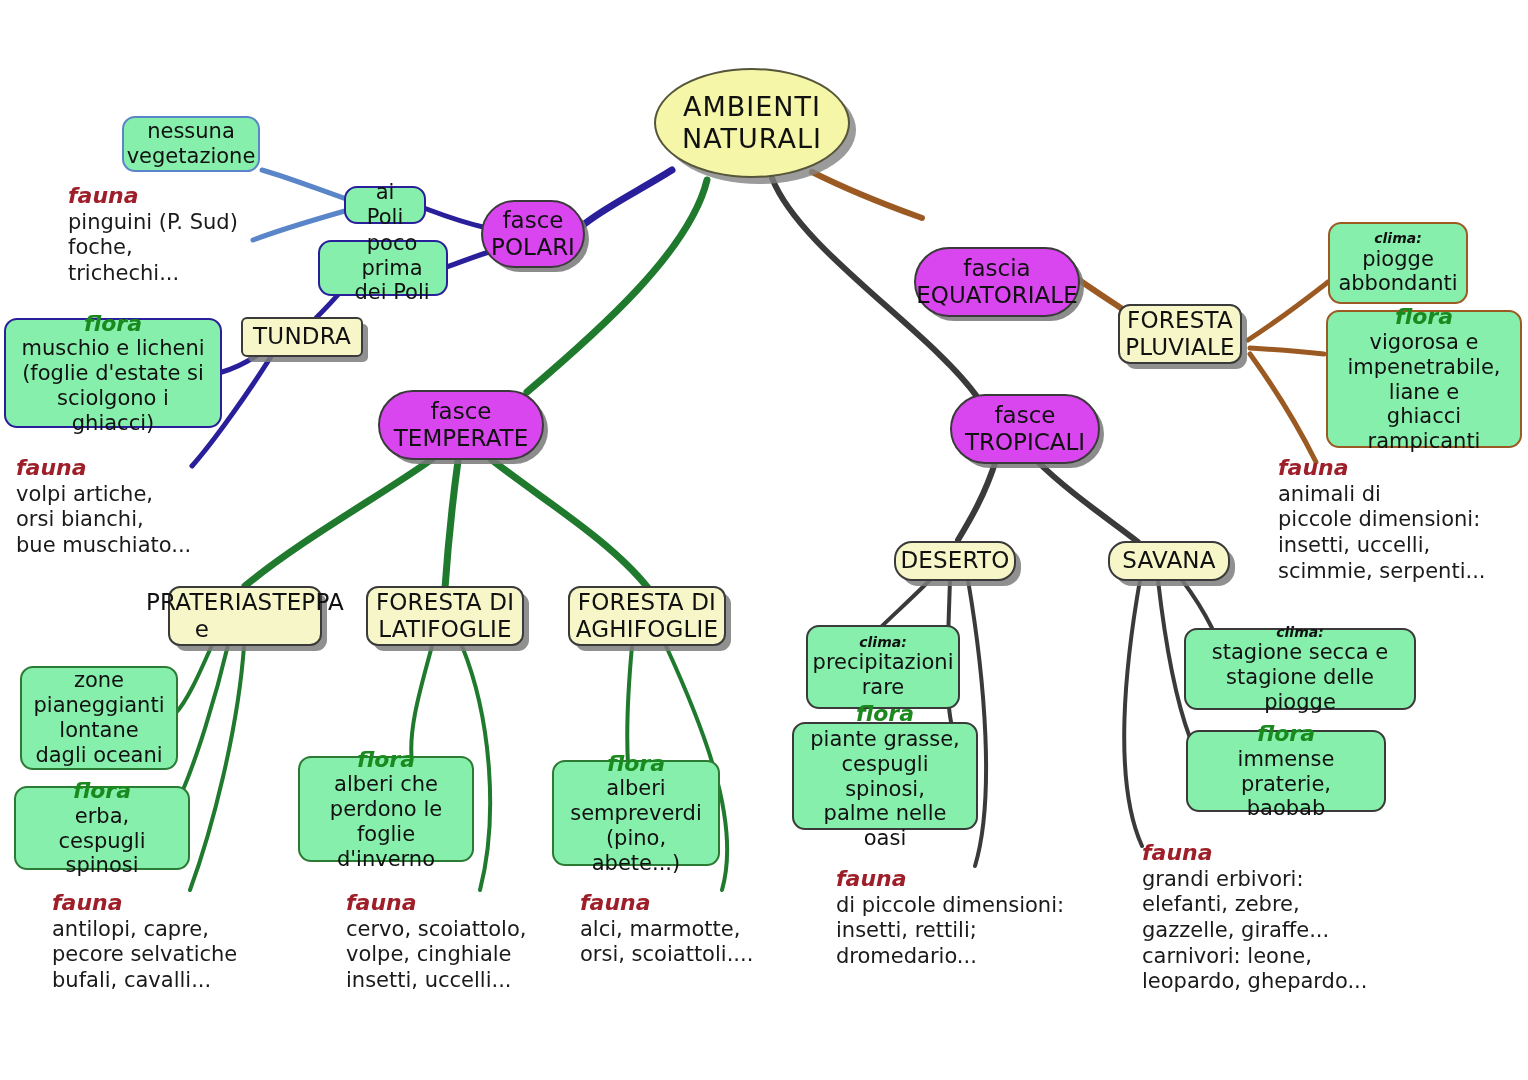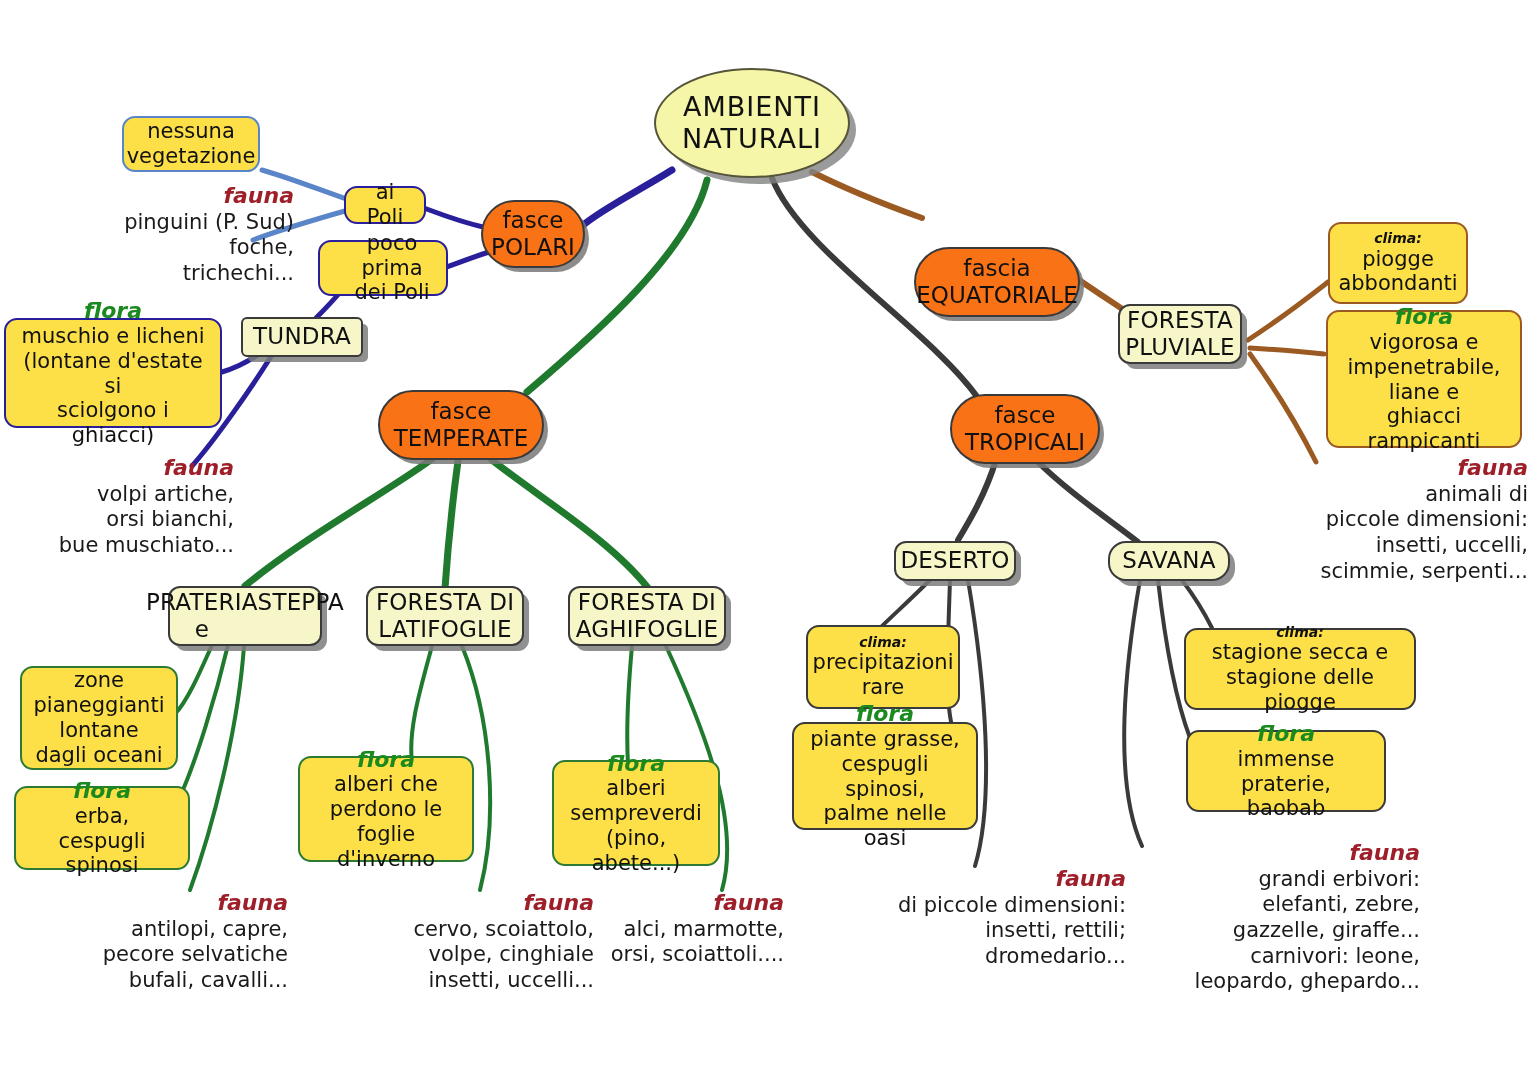--- a/index.html
+++ b/index.html
@@ -5,46 +5,46 @@
   html,body{margin:0;padding:0;background:#ffffff;}
   body{font-family:"DejaVu Sans","Liberation Sans",sans-serif;}
   #stage{position:relative;width:1528px;height:1080px;background:#fff;overflow:hidden;}
   svg.edges{position:absolute;left:0;top:0;width:1528px;height:1080px;pointer-events:none;}
 
   
   .node{position:absolute;box-sizing:border-box;display:flex;align-items:center;justify-content:center;text-align:center;line-height:1.18;}
 
   
   .cap{
-    background:#f97316;border:2px solid #3a3a3a;border-radius:40px;
+    background:#d946ef;border:2px solid #3a3a3a;border-radius:40px;
     font-size:23px;color:#111;
     box-shadow:5px 5px 0 -1px rgba(120,120,120,.85);
   }
   
   .biome{
     background:#f6f6c9;border:2px solid #3a3a3a;border-radius:12px;
     font-size:23px;color:#111;letter-spacing:.2px;
     box-shadow:6px 6px 0 -1px rgba(125,125,125,.85);
   }
   
   .root{
     background:#f6f6a8;border:2px solid #55553a;border-radius:50%;
     font-size:27px;color:#111;letter-spacing:1px;
     box-shadow:7px 7px 0 -1px rgba(130,130,130,.8);
   }
   
-  .box{background:#fde047;border-radius:13px;font-size:21px;color:#111;padding:6px 10px;}
+  .box{background:#86efac;border-radius:13px;font-size:21px;color:#111;padding:6px 10px;}
   .box.b-blue-l{border:2px solid #5a86c9;}
   .box.b-blue-d{border:2px solid #2a1f9b;}
   .box.b-green{border:2px solid #2c7a34;}
   .box.b-brown{border:2px solid #9c5a23;}
   .box.b-dark{border:2px solid #3a3a3a;}
 
   
-  .ftext{position:absolute;text-align:right;font-size:21px;color:#1a1a1a;line-height:1.22;}
+  .ftext{position:absolute;text-align:left;font-size:21px;color:#1a1a1a;line-height:1.22;}
   .lbl-fauna{display:block;font-weight:bold;font-style:italic;color:#9e1f29;font-size:22px;}
   .lbl-flora{display:block;font-weight:bold;font-style:italic;color:#1a8a1f;font-size:22px;}
   .lbl-clima{display:block;font-weight:bold;font-style:italic;color:#111;font-size:14px;}
 </style>
 </head>
 <body>
 
 <div id="stage">
 
   <svg class="edges" viewBox="0 0 1528 1080">
@@ -148,21 +148,21 @@
     <span>trichechi...</span>
   </div>
 
   <div class="node biome" style="left:241px;top:317px;width:122px;height:40px;border-radius:6px;">
     <span>TUNDRA</span>
   </div>
 
   <div class="node box b-blue-d" style="left:4px;top:318px;width:218px;height:110px;flex-direction:column;">
     <span class="lbl-flora">flora</span>
     <span>muschio e licheni</span>
-    <span>(lontane d'estate si</span>
+    <span>(foglie d'estate si</span>
     <span>sciolgono i ghiacci)</span>
   </div>
 
   <div class="ftext" style="left:16px;top:455px;width:218px;">
     <span class="lbl-fauna">fauna</span>
     <span>volpi artiche,</span><br>
     <span>orsi bianchi,</span><br>
     <span>bue muschiato...</span>
   </div>
 
@@ -227,21 +227,21 @@
     <span>sempreverdi</span>
     <span>(pino, abete...)</span>
   </div>
 
   <div class="ftext" style="left:580px;top:890px;width:204px;">
     <span class="lbl-fauna">fauna</span>
     <span>alci, marmotte,</span><br>
     <span>orsi, scoiattoli....</span>
   </div>
 
-  <div class="node biome" style="left:894px;top:541px;width:122px;height:40px;border-radius:12px;">
+  <div class="node biome" style="left:894px;top:541px;width:122px;height:40px;border-radius:18px;">
     <span>DESERTO</span>
   </div>
 
   <div class="node box b-dark" style="left:806px;top:625px;width:154px;height:84px;flex-direction:column;">
     <span class="lbl-clima">clima:</span>
     <span>precipitazioni</span>
     <span>rare</span>
   </div>
 
   <div class="node box b-dark" style="left:792px;top:722px;width:186px;height:108px;flex-direction:column;">

